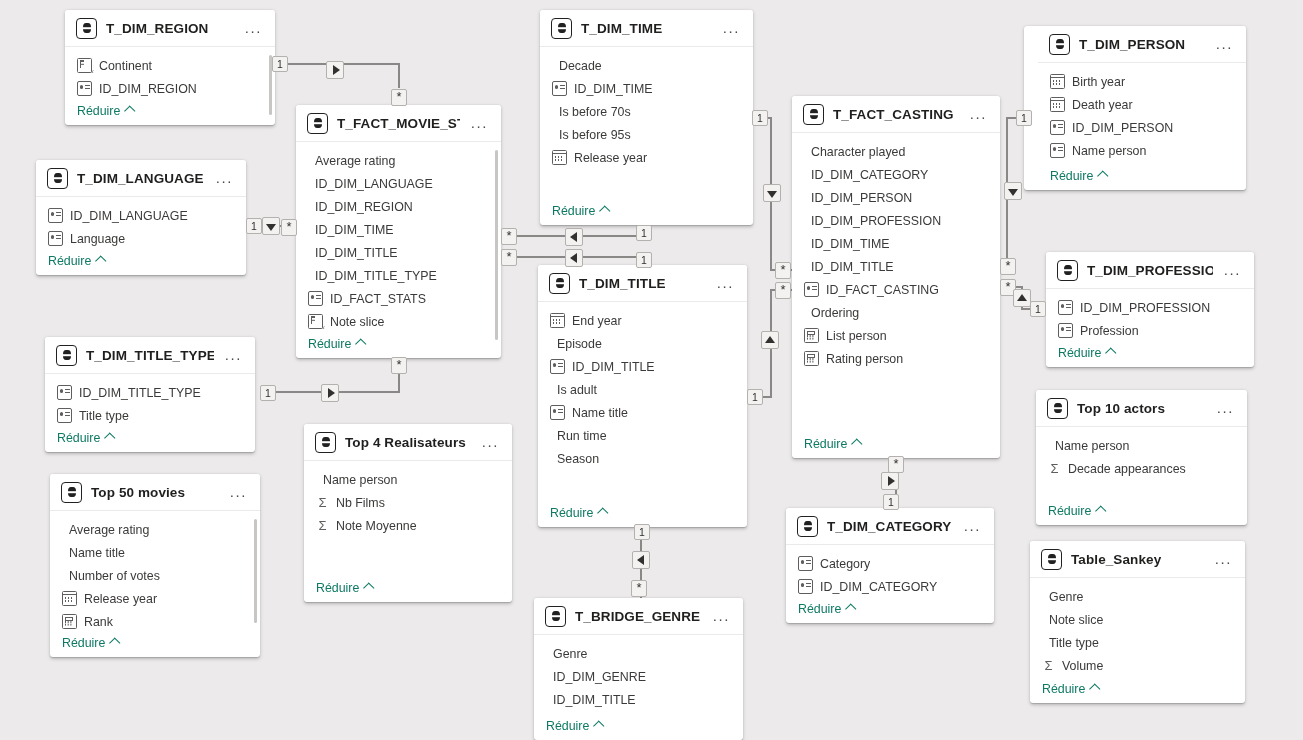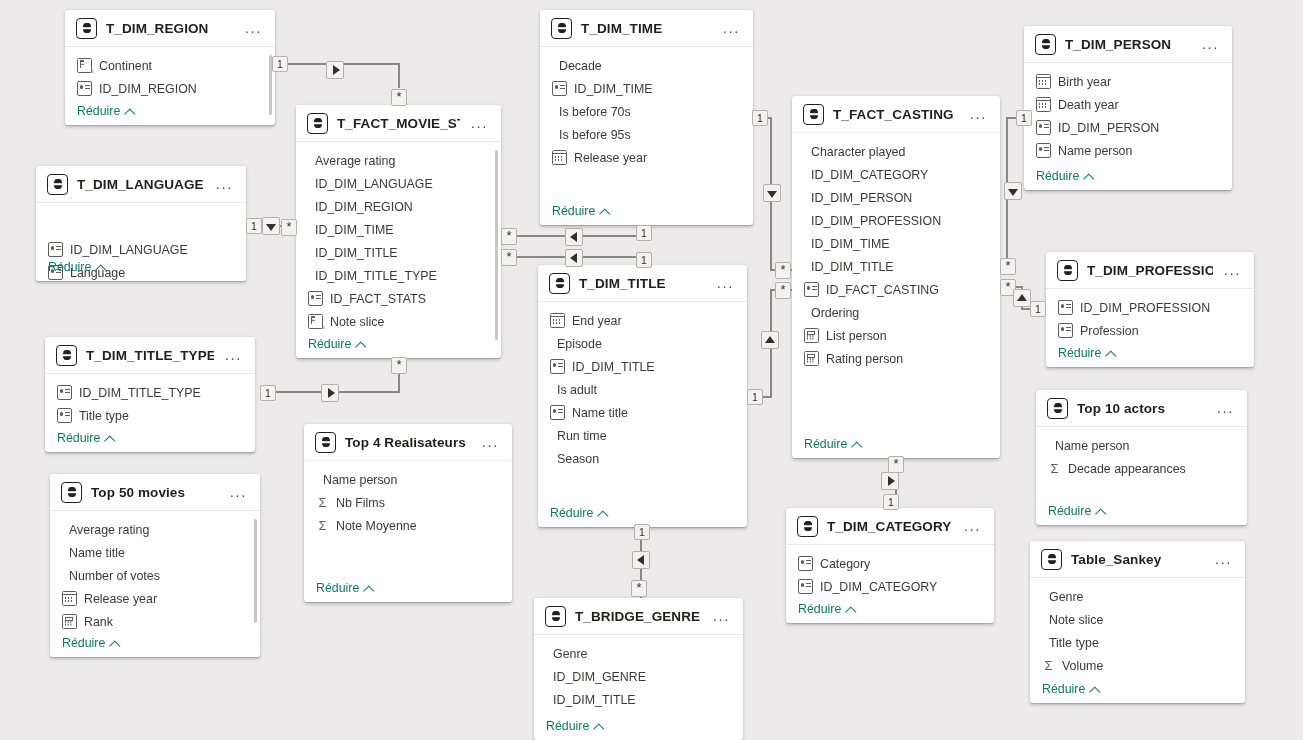--- a/index.html
+++ b/index.html
@@ -78,21 +78,21 @@
   .ic-fx::before{content:"";position:absolute;left:2.1px;top:1.4px;width:1.2px;height:8px;background:#605e5c;}
   .ic-fx::after{content:"";position:absolute;left:1.5px;top:1.4px;width:4.2px;height:1.2px;background:#605e5c;
     box-shadow:0.5px 3.3px 0 -0.5px #605e5c;}
   .ic-fx .xs{position:absolute;right:-2.5px;bottom:-3px;font-size:7px;color:#605e5c;font-family:"Liberation Serif",serif;font-style:italic;}
 
   
   .ic-sig{display:flex;align-items:center;justify-content:center;font-size:13px;color:#605e5c;line-height:1;}
 
   .reduce{
     position:absolute;left:12px;bottom:7px;
-    display:flex;align-items:center;gap:5px;
+    display:flex;align-items:flex-start;gap:5px;
     color:#0d7a63;font-size:12.4px;cursor:pointer;user-select:none;
   }
   .chev{width:9px;height:9px;position:relative;flex:0 0 9px;}
   .chev::before{
     content:"";position:absolute;left:0.5px;top:3px;width:6.5px;height:6.5px;
     border-left:1.3px solid #0d7a63;border-top:1.3px solid #0d7a63;transform:rotate(45deg);
   }
   .vscroll{
     position:absolute;right:3px;width:3.5px;border-radius:2px;background:#c8c6c4;
   }
@@ -162,21 +162,21 @@
             <span class="ficon ic-key"></span>
             <span class="lbl">ID_DIM_REGION</span>
           </div>
           <div class="vscroll" style="top: 8px; height: 60px;"></div>
           <div class="reduce">
             <span>Réduire</span>
             <span class="chev"></span>
           </div>
         </div>
       </div>
-      <div class="tbl" style="left: 36px; top: 166px; width: 210px; height: 115px; gap: 28px;">
+      <div class="tbl" style="left: 36px; top: 160px; width: 210px; height: 115px;">
         <div class="tbl-head">
           <span class="db-ico"></span>
           <span class="tbl-title">T_DIM_LANGUAGE</span>
           <span class="ellipsis">...</span>
         </div>
         <div class="tbl-body">
           <div class="fld">
             <span class="ficon ic-key"></span>
             <span class="lbl">ID_DIM_LANGUAGE</span>
           </div>
@@ -457,21 +457,21 @@
           <div class="fld">
             <span class="ficon ic-key"></span>
             <span class="lbl">ID_DIM_CATEGORY</span>
           </div>
           <div class="reduce">
             <span>Réduire</span>
             <span class="chev"></span>
           </div>
         </div>
       </div>
-      <div class="tbl" style="left: 1024px; top: 26px; width: 208px; height: 164px;">
+      <div class="tbl" style="left: 1024px; top: 26px; width: 208px; height: 164px; padding-left: 14px;">
         <div class="tbl-head">
           <span class="db-ico"></span>
           <span class="tbl-title">T_DIM_PERSON</span>
           <span class="ellipsis">...</span>
         </div>
         <div class="tbl-body">
           <div class="fld">
             <span class="ficon ic-cal"></span>
             <span class="lbl">Birth year</span>
           </div>

